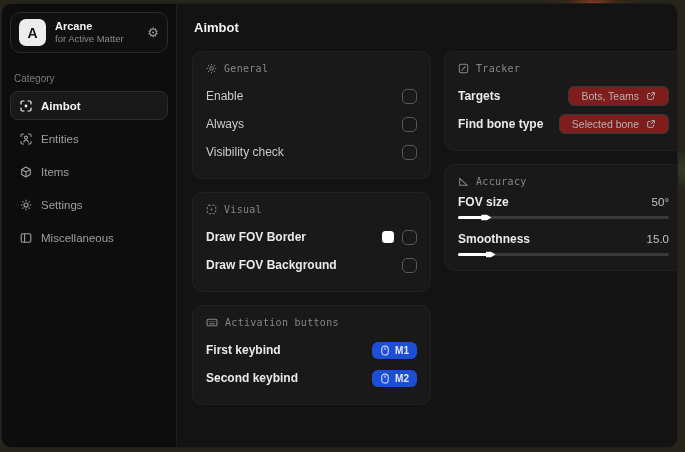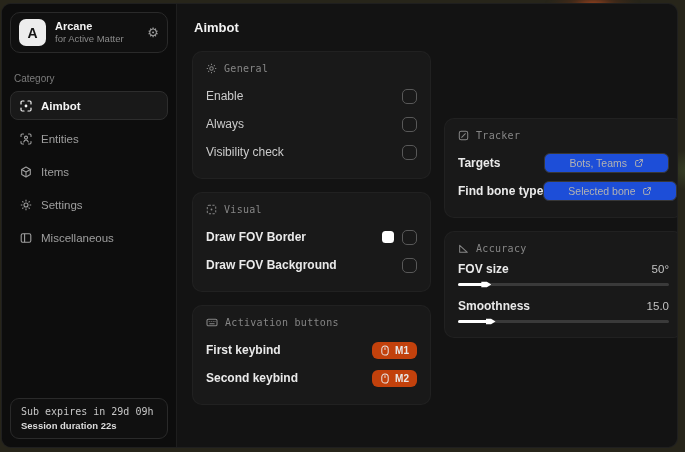--- a/index.html
+++ b/index.html
@@ -38,42 +38,42 @@
   .nav-item svg{flex:0 0 auto;}
 
   .sb-footer{position:absolute;left:8px;right:8px;bottom:8px;border:1px solid #2a2a2a;
     background:#101010;border-radius:9px;padding:7px 10px;box-sizing:border-box;}
   .sb-footer-1{font-family:"DejaVu Sans Mono",monospace;font-size:10px;color:#c7c7c7;}
   .sb-footer-2{font-size:9.5px;font-weight:bold;color:#dcdcdc;margin-top:3px;}
 
   
   .main{flex:1;padding:13px 15px;box-sizing:border-box;}
   .page-title{font-size:13px;font-weight:bold;color:#f2f2f2;margin:3px 0 16px 2px;}
-  .cols{display:flex;gap:13px;align-items:center;}
+  .cols{display:flex;gap:13px;align-items:flex-start;}
   .col-left{width:239px;min-width:239px;}
   .col-right{width:239px;min-width:239px;}
 
   .card{background:#191919;border:1px solid rgba(255,255,255,.035);border-radius:10px;
     padding:11px 13px 12px 13px;margin-bottom:13px;}
   .card-hd{display:flex;align-items:center;gap:7px;font-family:"DejaVu Sans Mono",monospace;
     font-size:10px;color:#868686;letter-spacing:.3px;margin-bottom:8px;}
   .row{display:flex;align-items:center;justify-content:space-between;min-height:22px;padding:3px 0;}
   .row-label{font-size:12px;font-weight:600;color:#eaeaea;white-space:nowrap;}
   .card-general .row-label{font-weight:400;color:#cbcbcb;}
   .ctrl{display:flex;align-items:center;gap:8px;}
 
   .checkbox{width:15px;height:15px;border:1.6px solid #585858;border-radius:5px;
     box-sizing:border-box;background:transparent;cursor:pointer;}
   .swatch{width:12px;height:12px;border-radius:3.5px;cursor:pointer;}
 
-  .keychip{display:flex;align-items:center;gap:5px;background:#c2410c;border-radius:6px;
+  .keychip{display:flex;align-items:center;gap:5px;background:#1d4ed8;border-radius:6px;
     padding:3px 8px;font-size:10px;font-weight:bold;color:#e8e8e8;cursor:pointer;}
 
-  .dropdown{display:flex;align-items:center;gap:7px;background:#1d4ed8;border:1px solid #373737;
-    border-radius:6px;padding:3px 24px;font-size:10.5px;color:#b2b2b2;cursor:pointer;
+  .dropdown{display:flex;align-items:center;gap:7px;background:#7f1d1d;border:1px solid #373737;
+    border-radius:6px;padding:3px 12px;font-size:10.5px;color:#b2b2b2;cursor:pointer;
     max-width:158px;}
   .dropdown .dd-text{white-space:nowrap;overflow:hidden;text-overflow:ellipsis;}
 
   .slider-block{margin-bottom:13px;}
   .slider-block:last-child{margin-bottom:2px;}
   .slider-head{display:flex;justify-content:space-between;align-items:center;}
   .slider-value{font-size:11.5px;color:#c2c2c2;}
   .track{margin-top:7px;height:3px;background:#3a3a3a;border-radius:2px;position:relative;cursor:pointer;}
   .fill{height:3px;background:#fff;border-radius:2px;position:relative;}
   .thumb{position:absolute;right:-8px;top:50%;transform:translateY(-50%);
@@ -151,24 +151,20 @@
     <div class="nav-item">
       <span class="ico">
         <svg width="12" height="12" viewBox="0 0 12 12" fill="none" stroke="currentColor" stroke-width="1.1">
           <rect x="1.2" y="1.7" width="9.6" height="8.6" rx="1.6"></rect>
             <path d="M4.6 1.7v8.6"></path>
         </svg>
         </span>
       <span>Miscellaneous</span>
     </div>
 
-    <div class="sb-footer">
-      <div class="sb-footer-1">Sub expires in 29d 09h</div>
-      <div class="sb-footer-2">Session duration 22s</div>
-    </div>
   </div>
 
   <div class="main">
     <div class="page-title">Aimbot</div>
 
     <div class="cols">
 
       <div class="col-left">
 
         <div class="card card-general">

